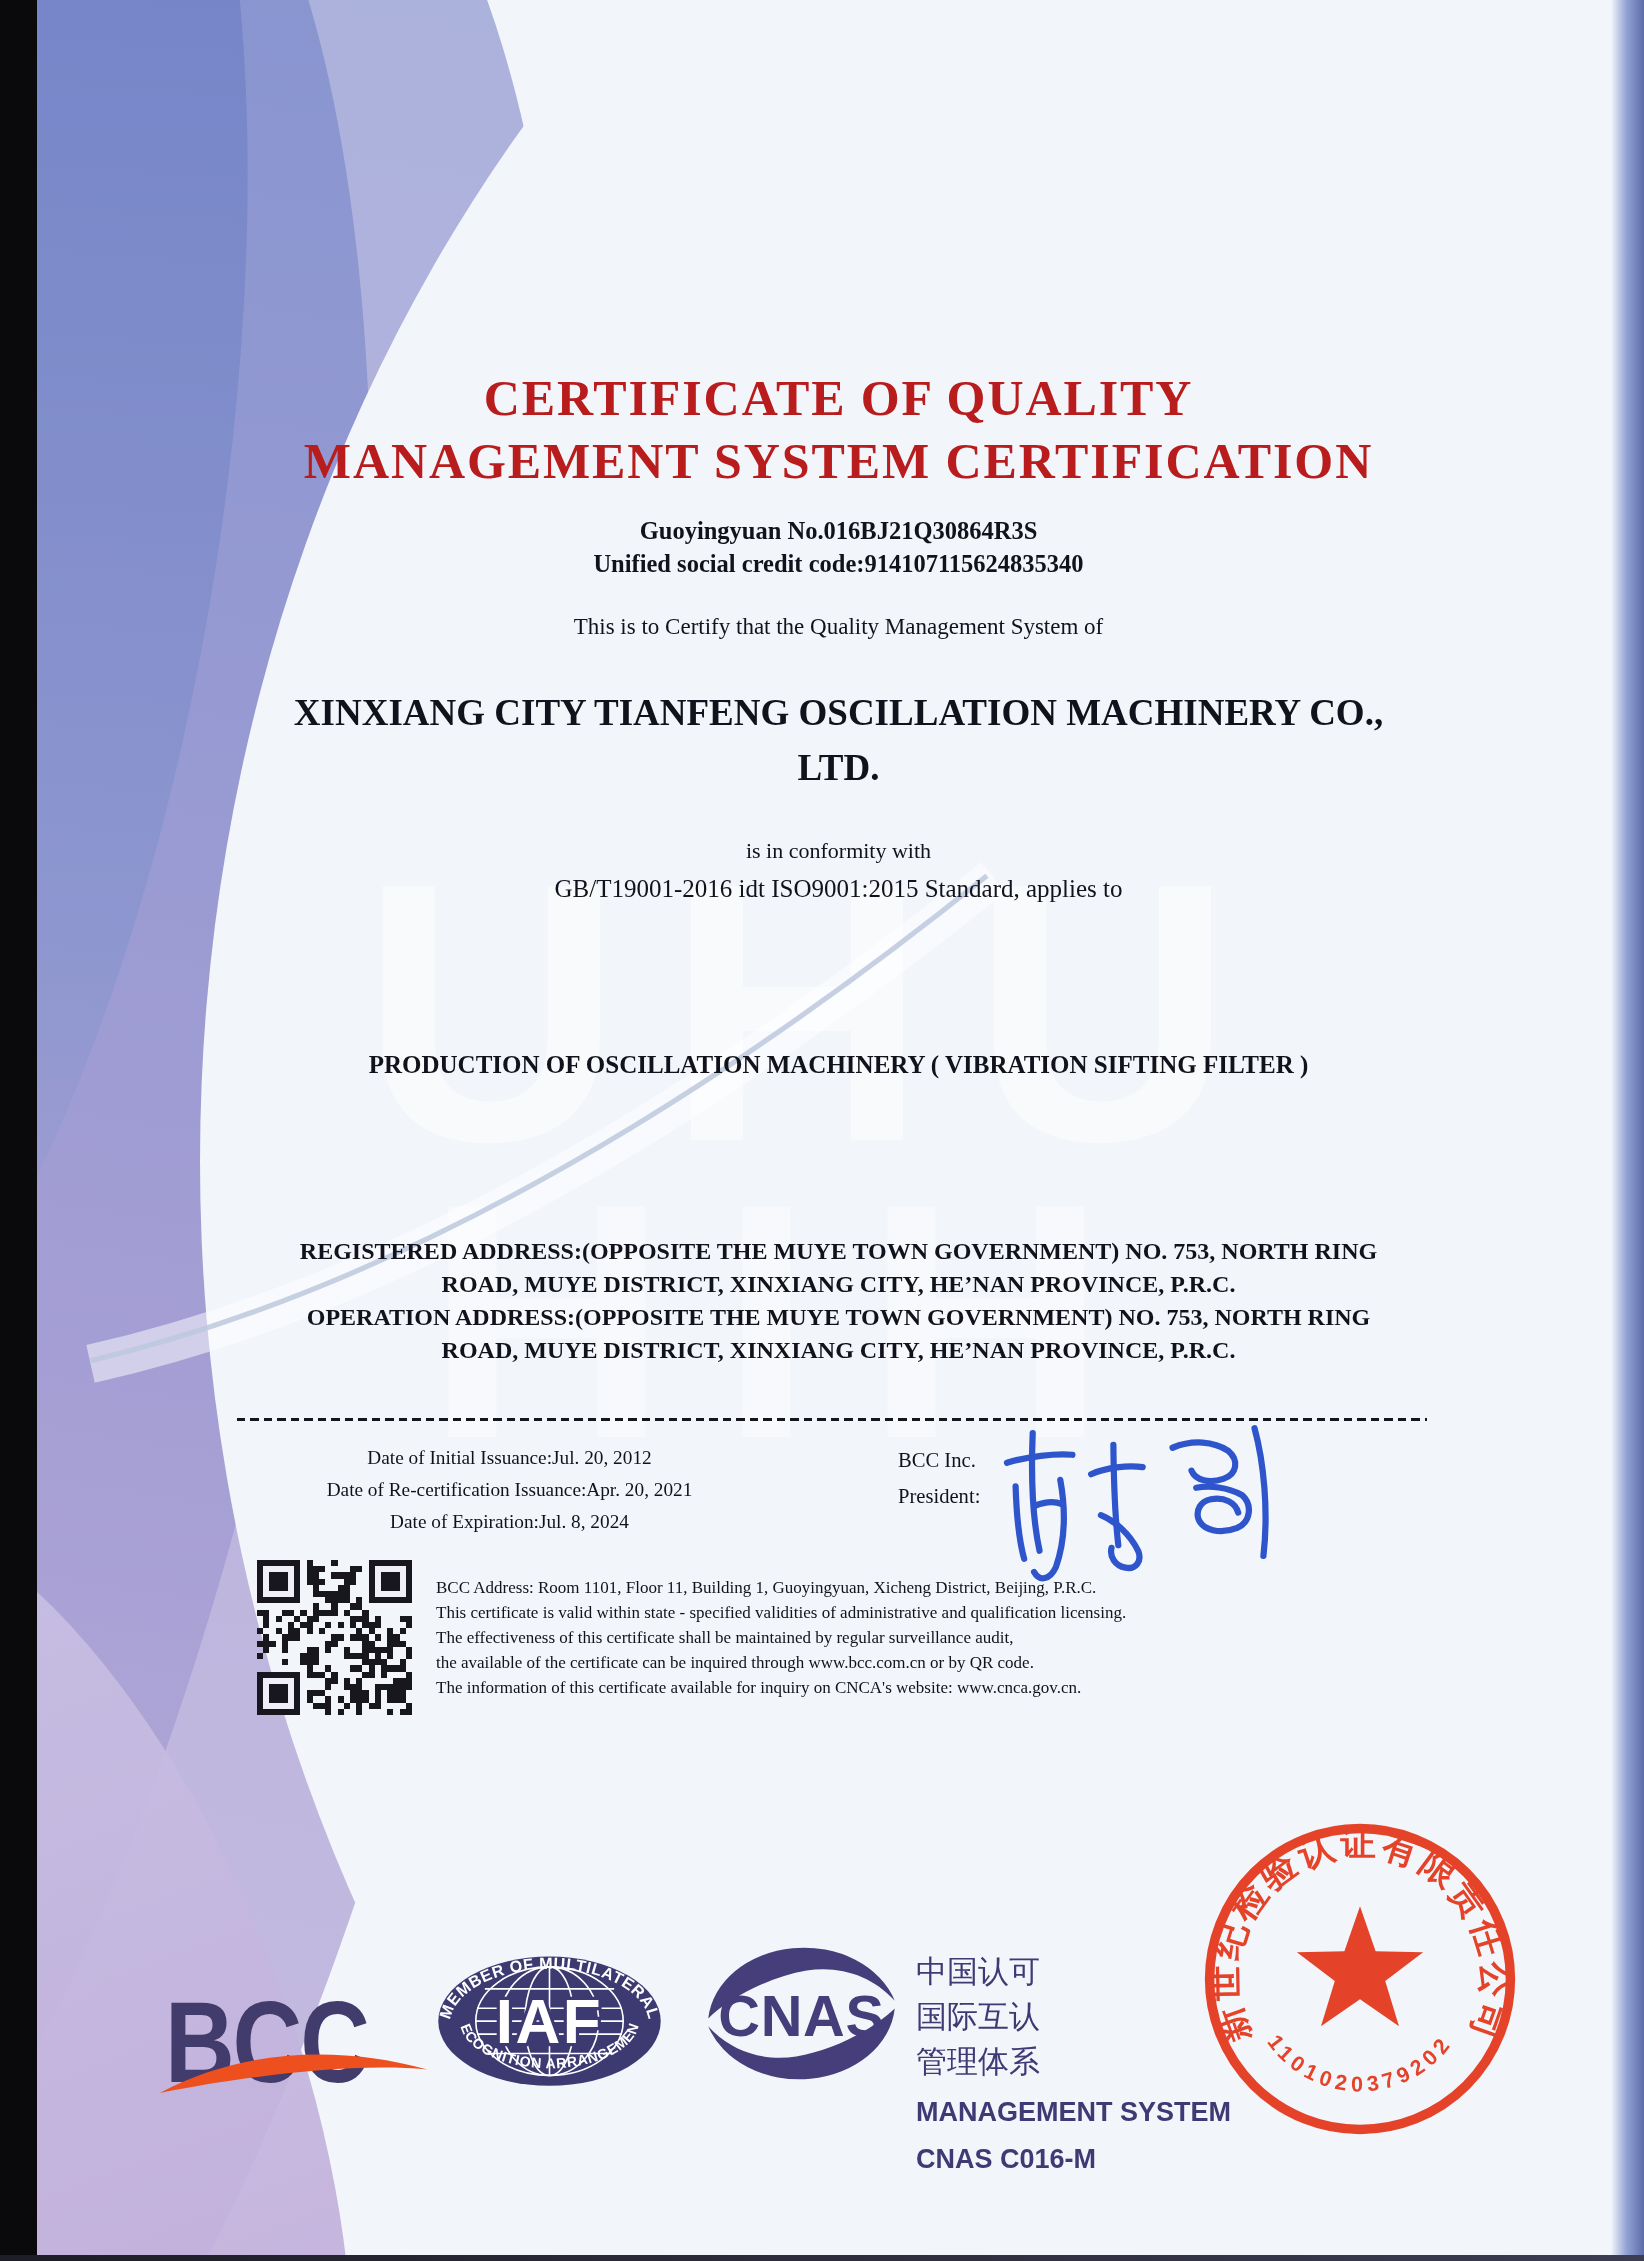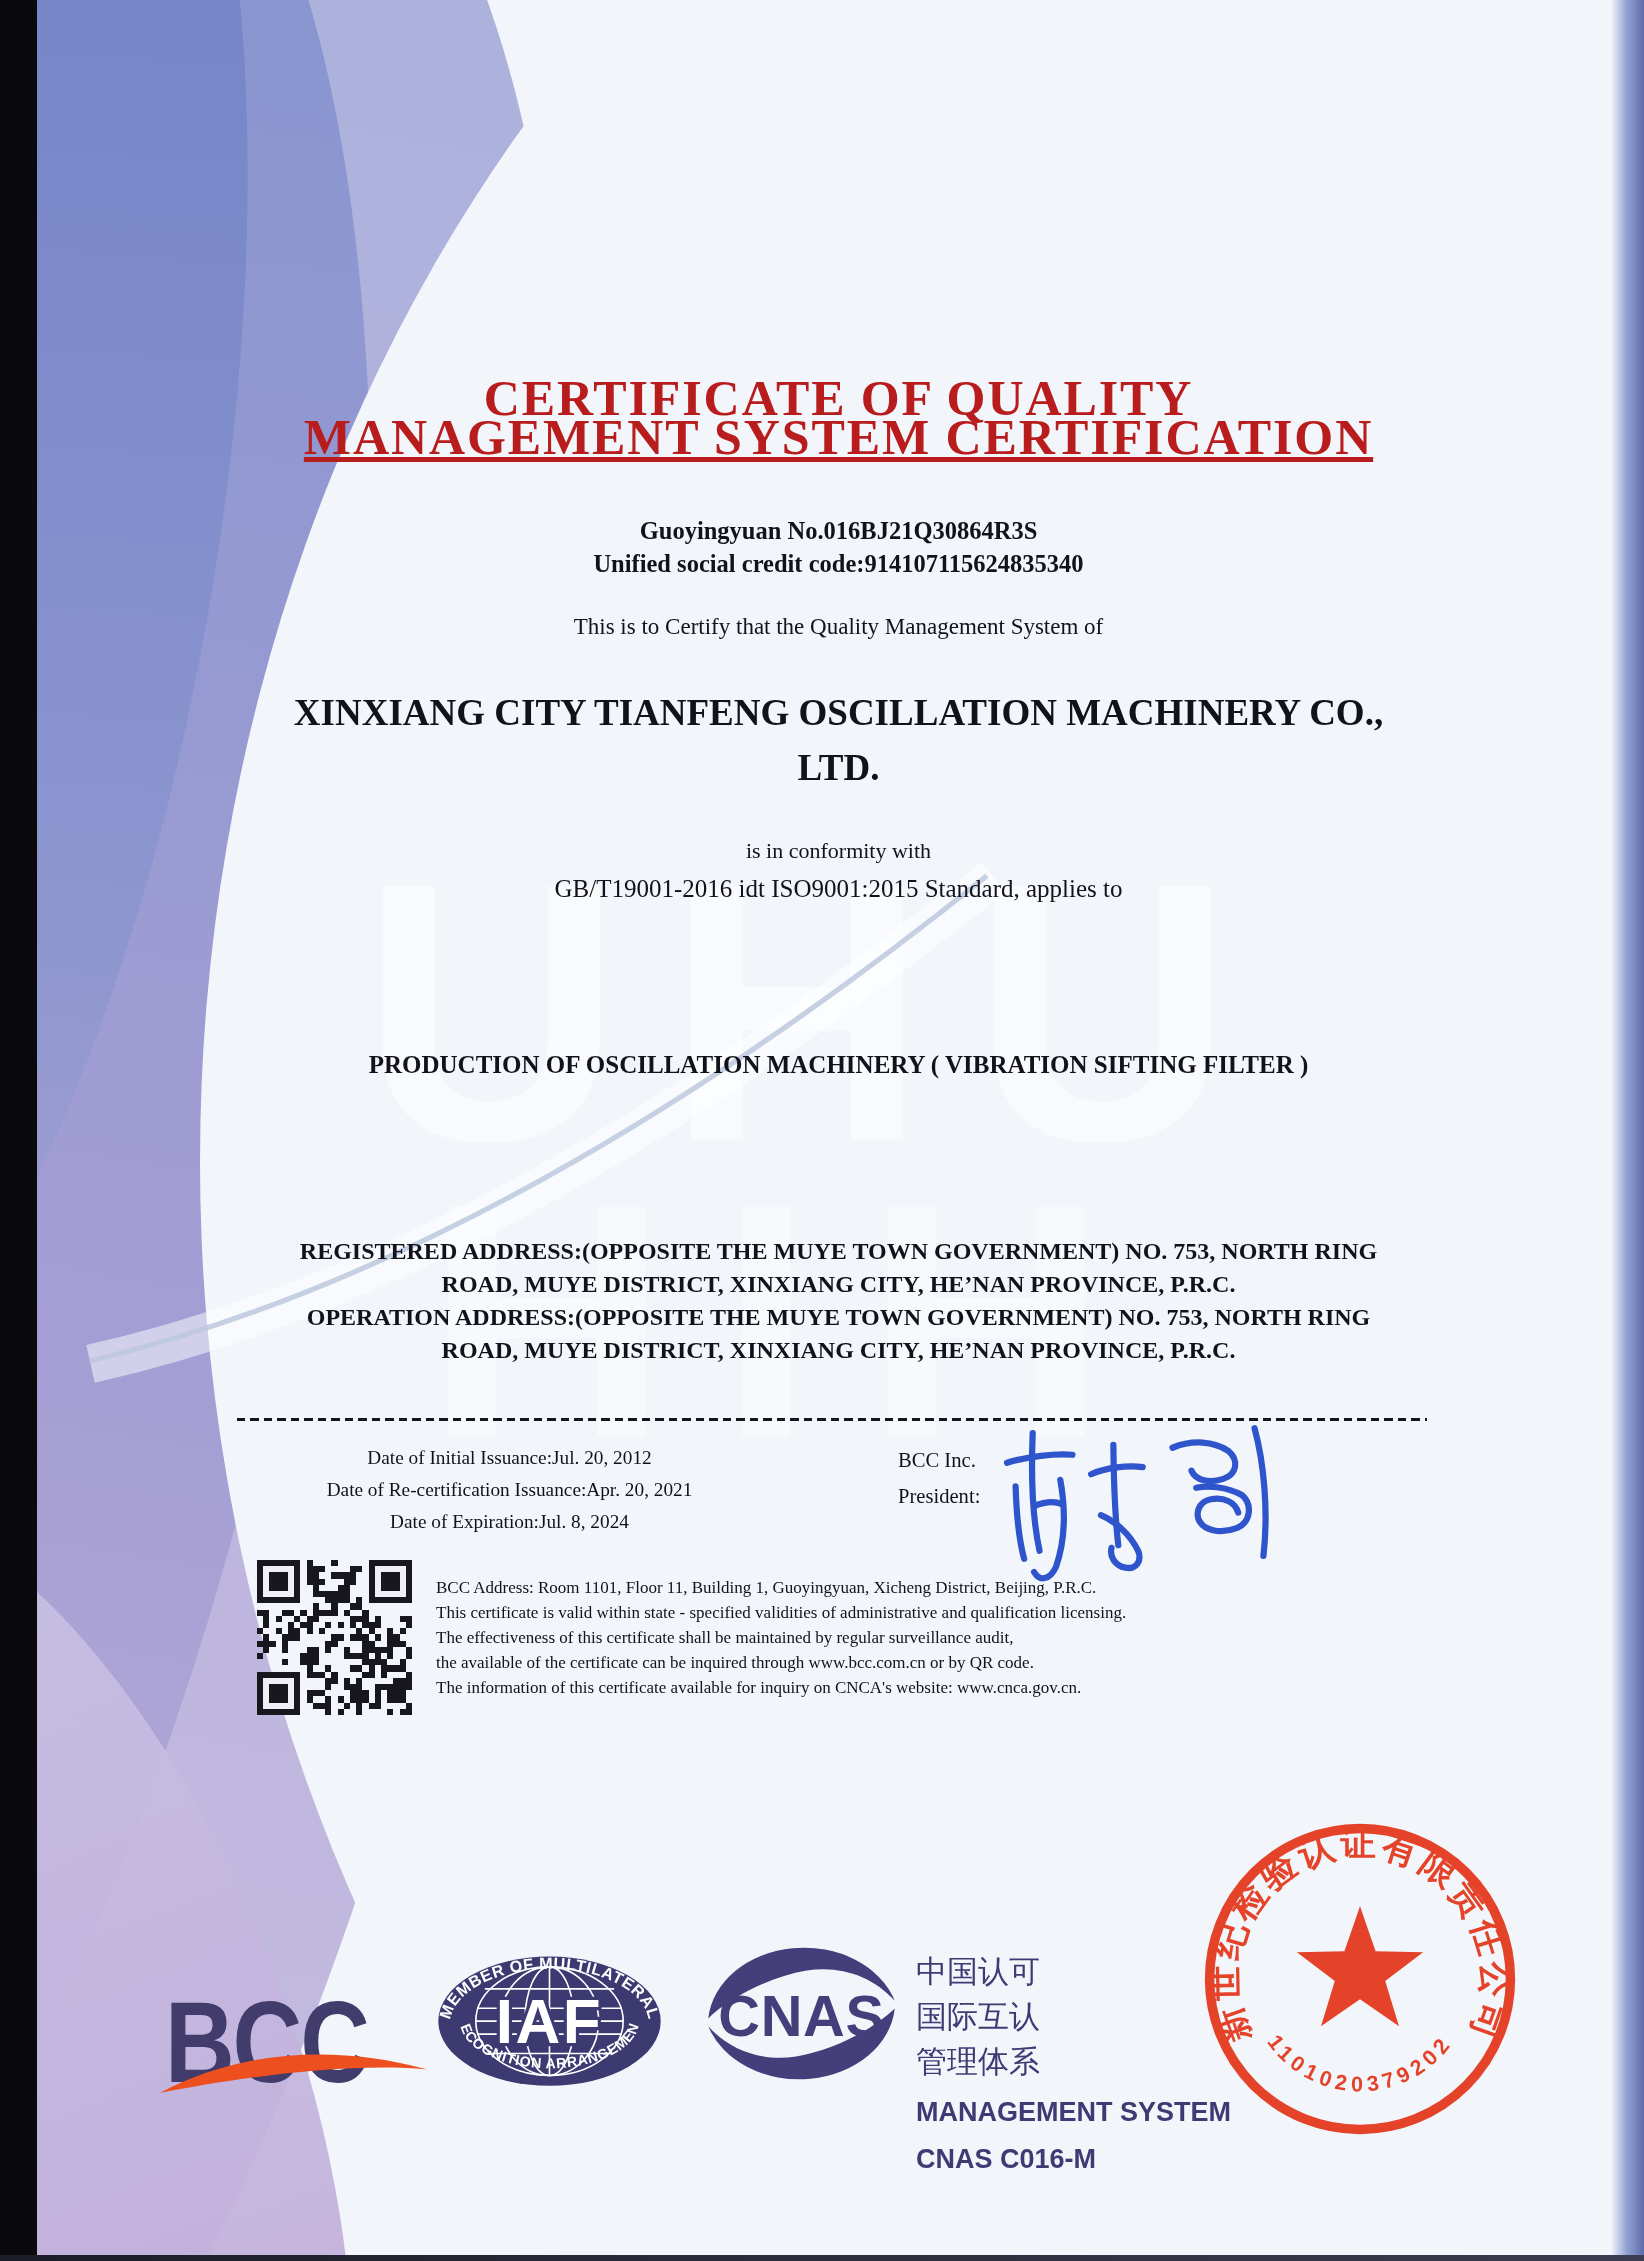--- a/index.html
+++ b/index.html
@@ -24,21 +24,21 @@
   .wm1{left:361px;top:832px;font-size:361px;letter-spacing:45px;opacity:.55;transform:scaleY(1.02);}
   .wm2{left:426px;top:1154px;font-size:335px;letter-spacing:52px;opacity:.42;}
   .edge-left{left:0;top:0;width:37px;height:2261px;background:#0a0a0c;}
   .edge-right{left:1611px;top:0;width:34px;height:2261px;
       background:linear-gradient(90deg,rgba(242,245,250,0) 0%,rgba(124,143,203,.8) 45%,#5a68a6 100%);}
   .edge-bottom{left:0;top:2255px;width:1645px;height:5.8px;
       background:linear-gradient(90deg,#1d1d27,#3c3c52);}
   
   .cline{position:absolute;left:97px;width:1483px;text-align:center;white-space:nowrap;}
   .title{font-size:50px;font-weight:bold;letter-spacing:1.9px;color:#b91c1c;}
-  .t1{top:369px;} .t2{top:408px;text-decoration:underline;}
+  .t1{top:369px;} .t2{top:432px;}
   .certno{top:517px;font-size:24.5px;font-weight:bold;}
   .credit{top:550px;font-size:24.5px;font-weight:bold;}
   .certify{top:614px;font-size:23px;}
   .company{font-size:37px;font-weight:bold;}
   .co1{top:691px;} .co2{top:746px;}
   .conf{top:838px;font-size:22px;}
   .std{top:875px;font-size:25px;}
   .scope{top:1051px;font-size:25px;font-weight:600;}
   .addr{font-size:24px;font-weight:bold;}
   .a0{top:1238px;} .a1{top:1271px;} .a2{top:1304px;} .a3{top:1337px;}

